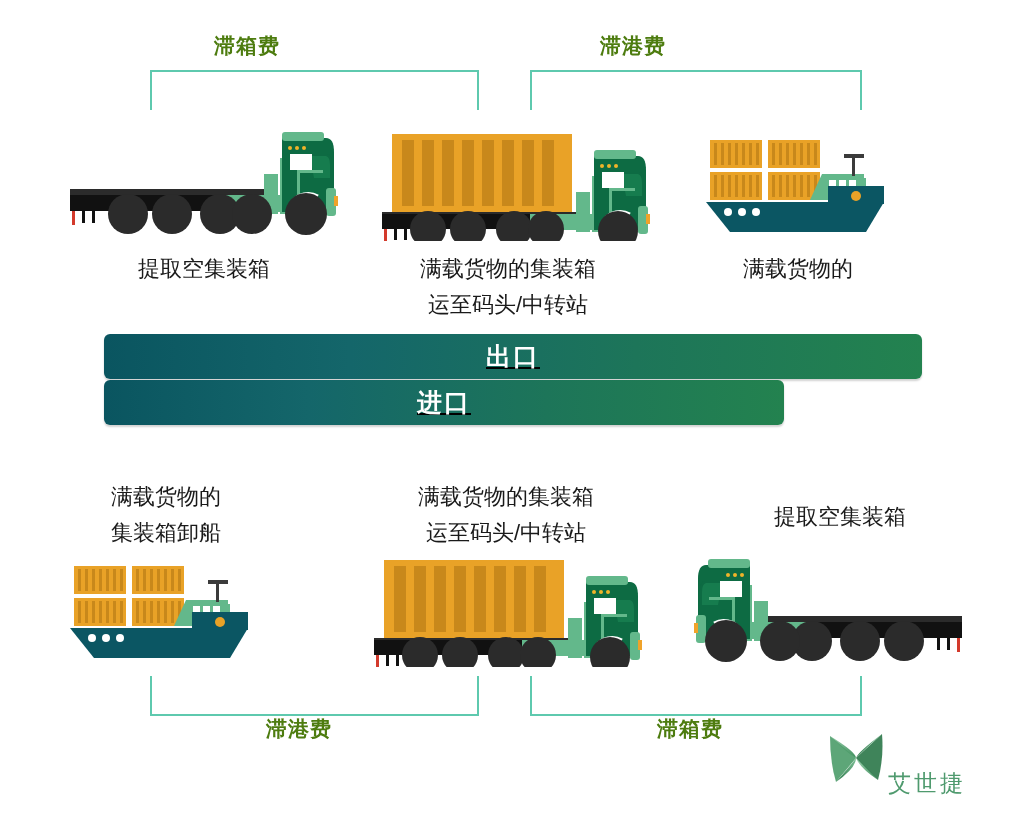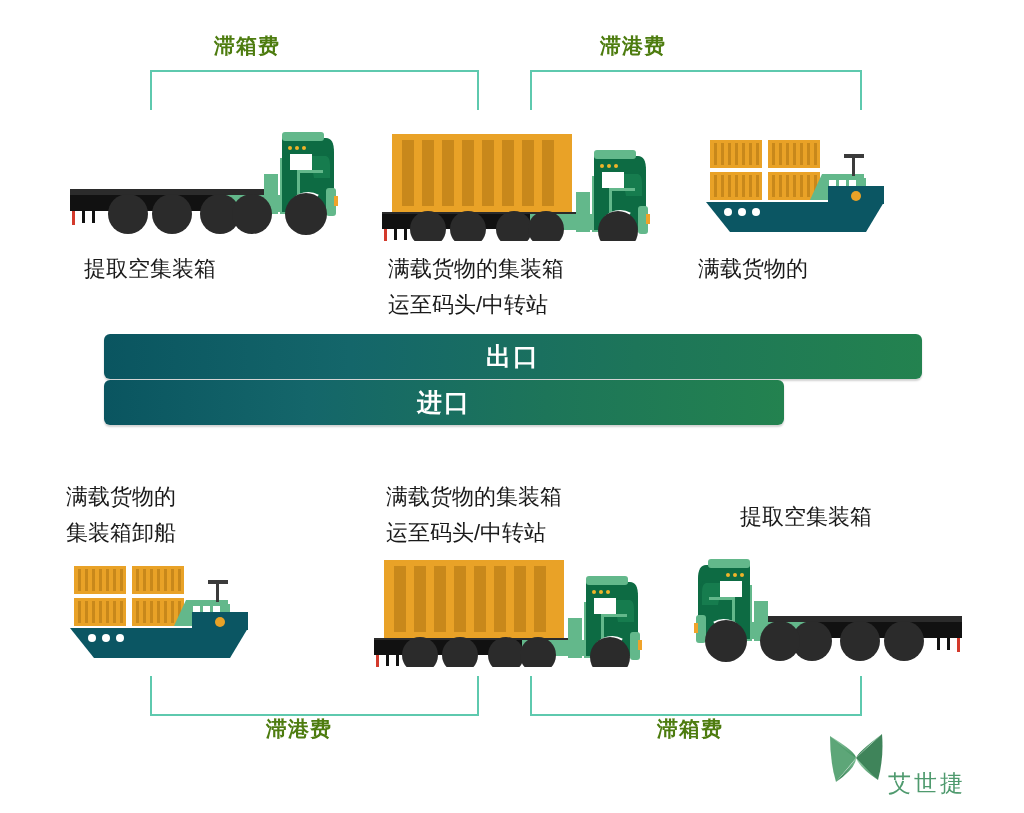--- a/index.html
+++ b/index.html
@@ -39,34 +39,36 @@
   }
   .bracket.bottom {
     border-top: none;
   }
 
   
   .caption {
     position: absolute;
     font-size: 22px;
     color: #1a1a1a;
+    text-align: center;
     line-height: 36px;
     white-space: nowrap;
   }
 
   
   .banner {
     position: absolute;
     height: 45px;
     border-radius: 6px;
     background: linear-gradient(to right, #0a5560 0%, #14666a 30%, #1d7559 65%, #23824f 100%);
     box-shadow: 0 2px 2px rgba(0,0,0,0.18);
     display: flex;
     align-items: center;
     justify-content: center;
+    text-decoration: underline;
   }
   .banner-text {
     color: #ffffff;
     font-size: 25px;
     font-weight: bold;
     letter-spacing: 2px;
   }
 
   
   .illus {

